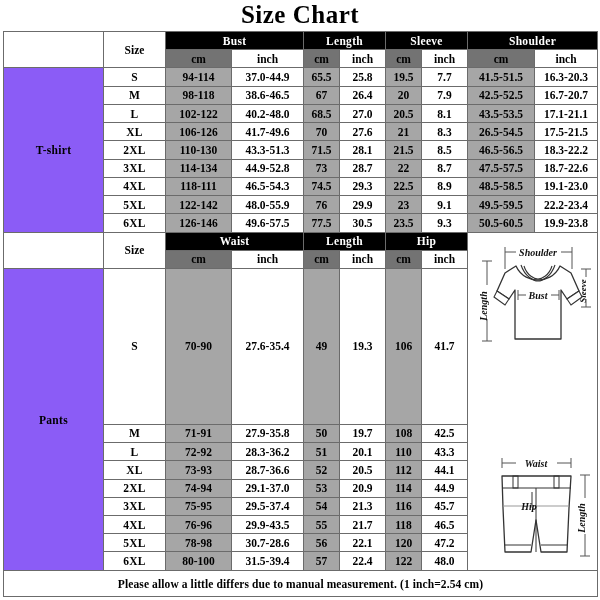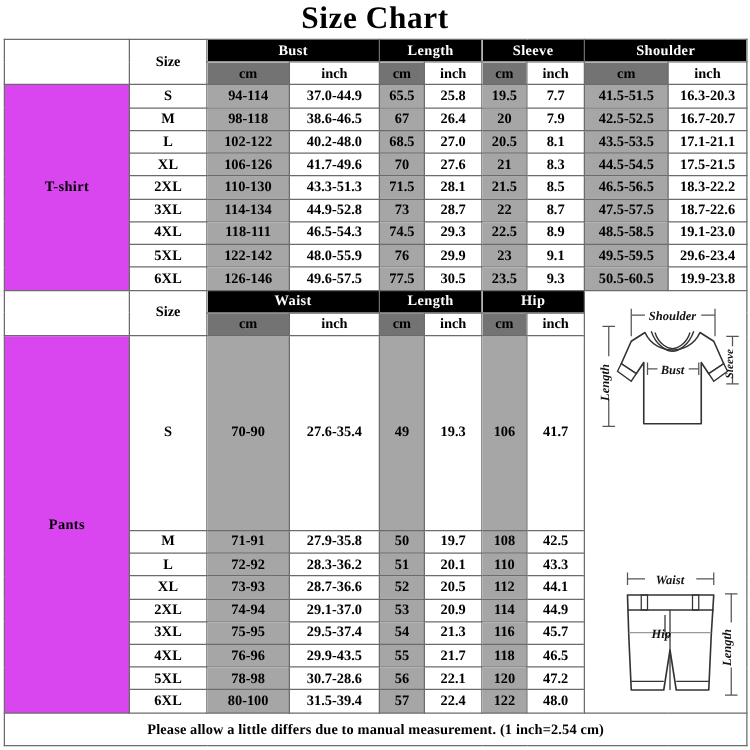--- a/index.html
+++ b/index.html
@@ -52,21 +52,21 @@
     font-size: 11.5px;
     padding: 0;
     overflow: hidden;
     white-space: nowrap;
   }
   td.blank-cell {
     background: #ffffff;
     border-right: 1px solid #6b6b6b;
   }
   td.group-label {
-    background: #d946ef;
+    background: #8b5cf6;
     font-size: 19px;
     font-weight: bold;
     letter-spacing: 0.3px;
   }
   td.hdr-black {
     background: #000000;
     color: #ffffff;
     font-size: 16.5px;
     font-weight: bold;
     letter-spacing: 0.3px;
@@ -209,21 +209,21 @@
           <td class="val-white">17.1-21.1</td>
         </tr>
         <tr>
           <td class="size-cell">XL</td>
           <td class="val-gray">106-126</td>
           <td class="val-white">41.7-49.6</td>
           <td class="val-gray">70</td>
           <td class="val-white">27.6</td>
           <td class="val-gray">21</td>
           <td class="val-white">8.3</td>
-          <td class="val-gray">44.5-54.5</td>
+          <td class="val-gray">26.5-54.5</td>
           <td class="val-white">17.5-21.5</td>
         </tr>
         <tr>
           <td class="size-cell">2XL</td>
           <td class="val-gray">110-130</td>
           <td class="val-white">43.3-51.3</td>
           <td class="val-gray">71.5</td>
           <td class="val-white">28.1</td>
           <td class="val-gray">21.5</td>
           <td class="val-white">8.5</td>
@@ -254,21 +254,21 @@
         </tr>
         <tr>
           <td class="size-cell">5XL</td>
           <td class="val-gray">122-142</td>
           <td class="val-white">48.0-55.9</td>
           <td class="val-gray">76</td>
           <td class="val-white">29.9</td>
           <td class="val-gray">23</td>
           <td class="val-white">9.1</td>
           <td class="val-gray">49.5-59.5</td>
-          <td class="val-white">29.6-23.4</td>
+          <td class="val-white">22.2-23.4</td>
         </tr>
         <tr>
           <td class="size-cell">6XL</td>
           <td class="val-gray">126-146</td>
           <td class="val-white">49.6-57.5</td>
           <td class="val-gray">77.5</td>
           <td class="val-white">30.5</td>
           <td class="val-gray">23.5</td>
           <td class="val-white">9.3</td>
           <td class="val-gray">50.5-60.5</td>

